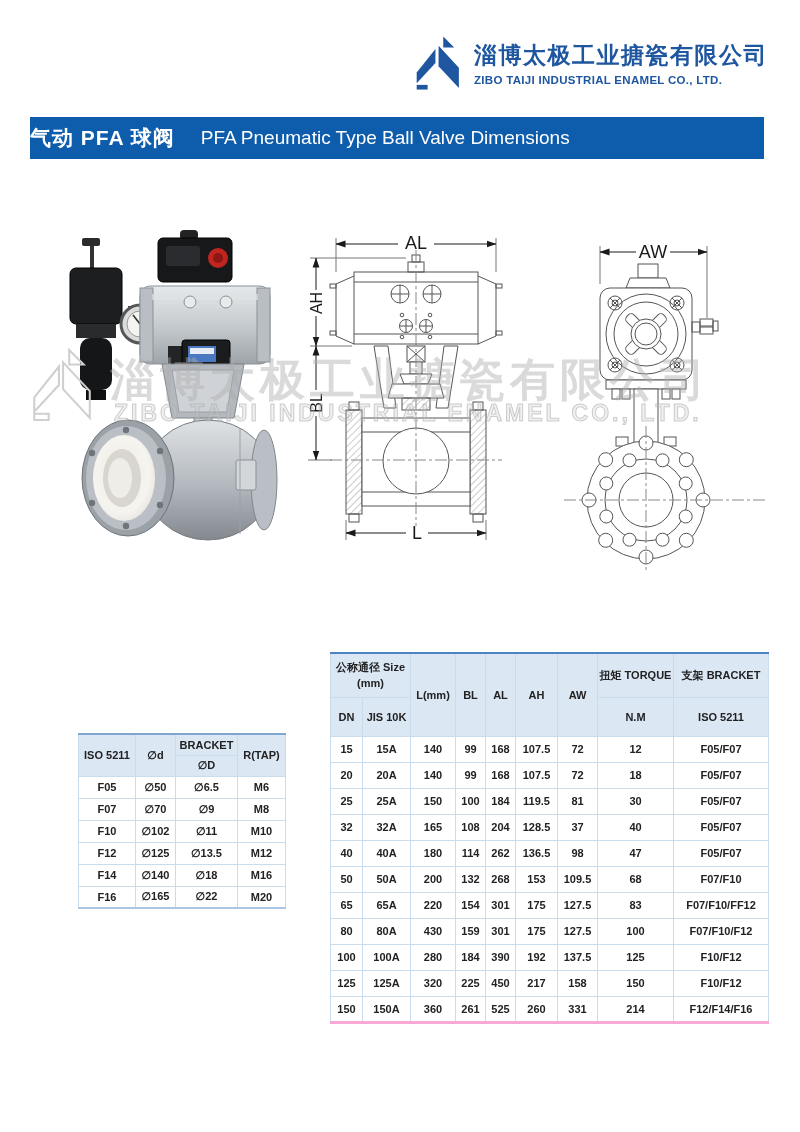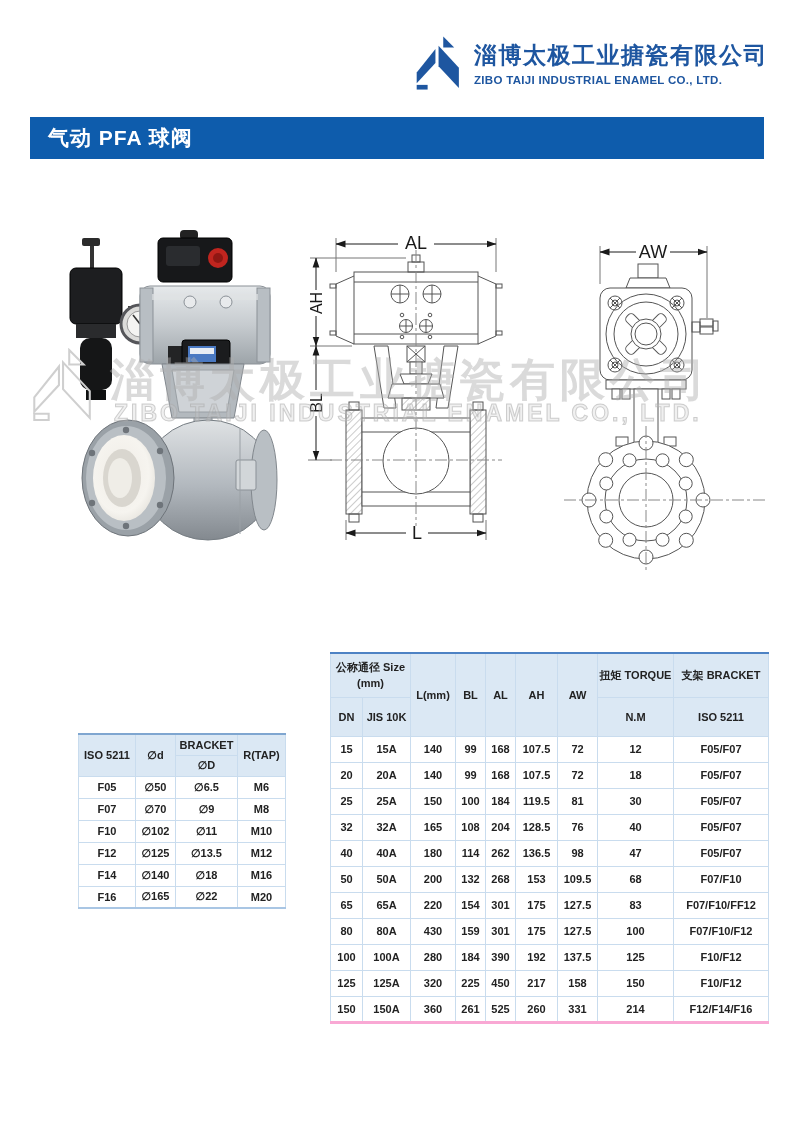--- a/index.html
+++ b/index.html
@@ -7,21 +7,21 @@
   body { width:800px; height:1132px; font-family:"Liberation Sans", sans-serif; }
   .page { position:relative; width:800px; height:1132px; background:#fff; overflow:hidden; }
 
   
   .brand { position:absolute; top:34px; right:32px; display:flex; align-items:center; gap:12px; }
   .brand-cn { font-size:23px; font-weight:bold; color:#1e56a0; letter-spacing:1.5px; white-space:nowrap; }
   .brand-en { font-size:11.5px; font-weight:bold; color:#1e56a0; letter-spacing:0.3px; margin-top:3px; white-space:nowrap; }
 
   
   .title-bar { position:absolute; left:30px; top:117px; width:734px; height:42px; background:#0e5cac;
-               display:flex; align-items:center; padding-left:18px; gap:26px; }
+               display:flex; align-items:center; gap:26px; }
   .title-cn { color:#fff; font-size:21px; font-weight:bold; letter-spacing:1px; white-space:nowrap; }
   .title-en { color:#fff; font-size:19px; white-space:nowrap; }
 
   
   .photo      { position:absolute; left:40px;  top:228px; }
   .front-view { position:absolute; left:296px; top:228px; }
   .side-view  { position:absolute; left:560px; top:234px; }
   .dim-text   { font:18px "Liberation Sans", sans-serif; fill:#1a1a1a; }
   .dim-text-sm{ font:16px "Liberation Sans", sans-serif; fill:#1a1a1a; }
 
@@ -65,20 +65,21 @@
       <polygon points="6,70 20,70 20,64 6,64" fill="#1e56a0"></polygon>
     </svg>
     <div class="brand-text">
       <div class="brand-cn">淄博太极工业搪瓷有限公司</div>
       <div class="brand-en">ZIBO TAIJI INDUSTRIAL ENAMEL CO., LTD.</div>
     </div>
   </div>
 
   <div class="title-bar">
     <span class="title-cn">气动 PFA 球阀</span>
+    <span class="title-en">PFA Pneumatic Type Ball Valve Dimensions</span>
   </div>
 
   <svg class="photo" width="252" height="326" viewBox="0 0 252 326">
     <defs>
       <linearGradient id="pg-act" x1="0" y1="0" x2="0" y2="1">
         <stop offset="0" stop-color="#e6e9eb"></stop>
           <stop offset="0.5" stop-color="#c6cbcf"></stop>
           <stop offset="1" stop-color="#9da4a9"></stop>
       </linearGradient>
       <linearGradient id="pg-body" x1="0" y1="0" x2="0" y2="1">
@@ -486,21 +487,21 @@
           <td>30</td>
           <td>F05/F07</td>
         </tr>
         <tr>
           <td>32</td>
           <td>32A</td>
           <td>165</td>
           <td>108</td>
           <td>204</td>
           <td>128.5</td>
-          <td>76</td>
+          <td>37</td>
           <td>40</td>
           <td>F05/F07</td>
         </tr>
         <tr>
           <td>40</td>
           <td>40A</td>
           <td>180</td>
           <td>114</td>
           <td>262</td>
           <td>136.5</td>

